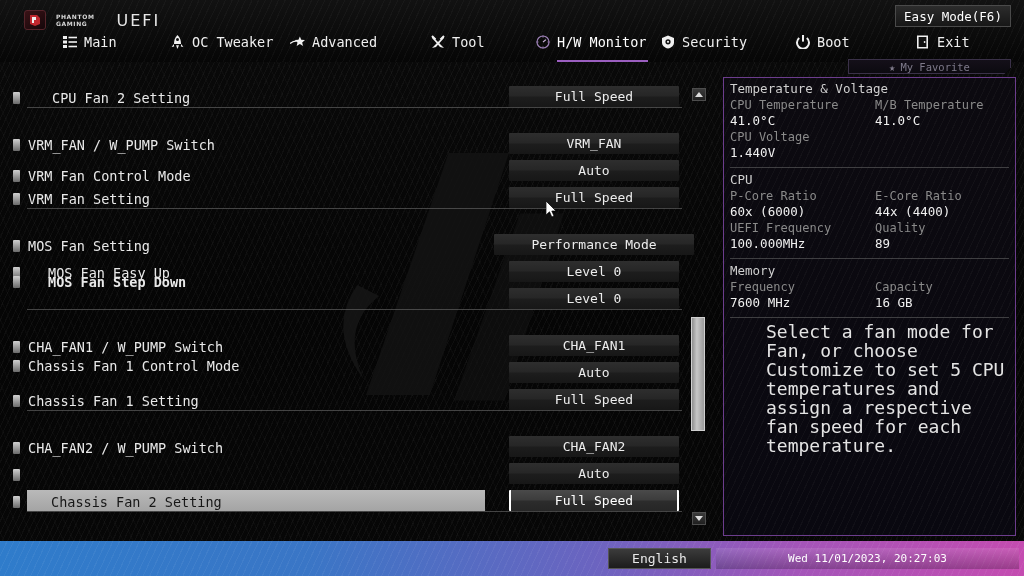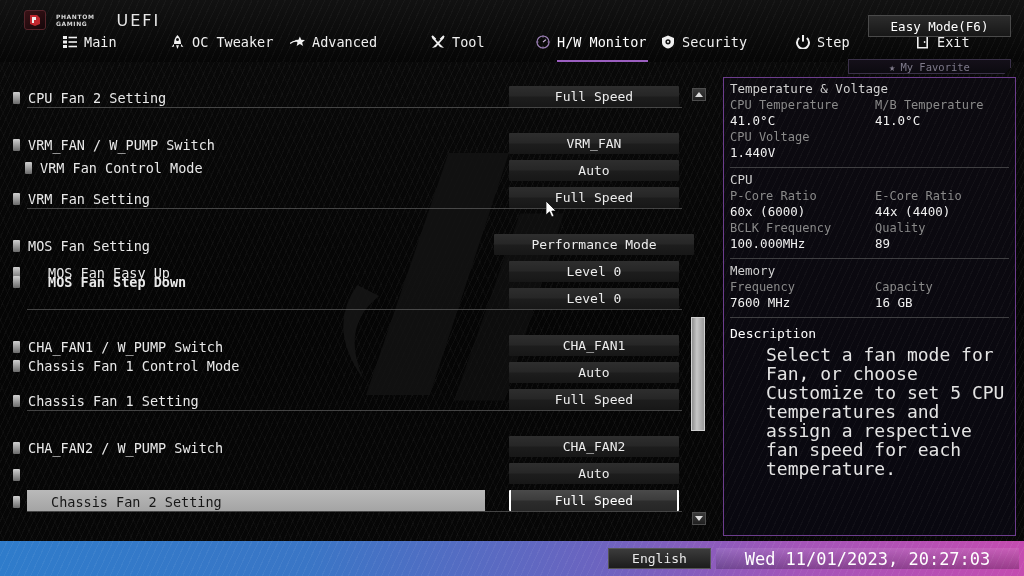--- a/index.html
+++ b/index.html
@@ -70,22 +70,22 @@
     white-space:nowrap;
   }
   .nav-item .ic { width:15px; height:15px; display:flex; align-items:center; justify-content:center; }
   .nav-item.active .nav-label { color:#ffffff; }
   .nav-underline {
     position:absolute; left:22px; right:-2px; bottom:-6px; height:2px;
     background:#9b5fc0;
   }
 
   .easy-mode {
-    position:absolute; right:13px; top:15px;
-    width:143px; height:22px;
+    position:absolute; right:13px; top:5px;
+    width:116px; height:22px;
     background:linear-gradient(180deg,#2c2c2c,#171717);
     border:1px solid #4a4a4a;
     display:flex; align-items:center; justify-content:center;
     font-size:12.5px; color:#ffffff;
     cursor:pointer;
   }
   .my-fav {
     position:absolute; right:13px; top:59px;
     width:163px; height:15px;
     border:1px solid #3a3148;
@@ -192,21 +192,21 @@
     position:absolute; left:608px; top:7px; width:103px; height:21px;
     background:linear-gradient(180deg,#3b3b3b,#1c1c1c);
     border:1px solid #555;
     display:flex; align-items:center; justify-content:center;
     font-size:13px; color:#e8e8e8; cursor:pointer;
   }
   .time-btn {
     position:absolute; left:716px; top:7px; width:303px; height:21px;
     background:linear-gradient(180deg, rgba(255,255,255,.10), rgba(0,0,0,.22));
     display:flex; align-items:center; justify-content:center;
-    font-size:17px; color:#ffffff; cursor:pointer;
+    font-size:11px; color:#ffffff; cursor:pointer;
   }
 
   
   .cursor { position:absolute; left:546px; top:201px; z-index:20; pointer-events:none; }
 </style>
 </head>
 <body>
 
 <div class="bg"></div>
 
@@ -299,21 +299,21 @@
         </span>
         <span class="nav-label">Security</span>
       </div>
       <div class="nav-item" style="position: absolute; left: 795px;">
         <span class="ic">
           <svg width="14" height="14" viewBox="0 0 14 14">
             <path d="M3.2 3 A6 6 0 1 0 10.8 3" stroke="#f0f0f0" stroke-width="2" fill="none"></path>
             <rect x="6" y="0" width="2" height="6.6" fill="#f0f0f0"></rect>
           </svg>
         </span>
-        <span class="nav-label">Step</span>
+        <span class="nav-label">Boot</span>
       </div>
       <div class="nav-item" style="position: absolute; left: 915px;">
         <span class="ic">
           <svg width="13" height="14" viewBox="0 0 13 14">
             <rect x="1" y="0.5" width="11" height="13" fill="#f0f0f0"></rect>
             <rect x="2.6" y="2" width="7.8" height="10" fill="#111"></rect>
             <circle cx="8.6" cy="7" r="0.9" fill="#f0f0f0"></circle>
           </svg>
         </span>
         <span class="nav-label">Exit</span>
@@ -322,32 +322,32 @@
 
   <div class="easy-mode">Easy Mode(F6)</div>
 
   <div class="my-fav">
     <span>★</span>
     <span>My Favorite</span>
   </div>
 </div>
 
 <div class="list-pane" id="listpane">
-    <div class="row" style="top: 8px;">
+    <div class="row" style="top: 8px; gap: 24px;">
       <div class="bullet"></div>
       <div class="row-label">CPU Fan 2 Setting</div>
     </div>
     <div class="val" style="top: 8px;">Full Speed</div>
     <div class="divider" style="top: 29px;"></div>
     <div class="row" style="top: 55px;">
       <div class="bullet"></div>
       <div class="row-label">VRM_FAN / W_PUMP Switch</div>
     </div>
     <div class="val" style="top: 55px;">VRM_FAN</div>
-    <div class="row" style="top: 78px; padding-left: 12px;">
+    <div class="row" style="top: 86px;">
       <div class="bullet"></div>
       <div class="row-label">VRM Fan Control Mode</div>
     </div>
     <div class="val" style="top: 82px;">Auto</div>
     <div class="row" style="top: 109px;">
       <div class="bullet"></div>
       <div class="row-label">VRM Fan Setting</div>
     </div>
     <div class="val" style="top: 109px;">Full Speed</div>
     <div class="divider" style="top: 130px;"></div>
@@ -424,39 +424,38 @@
     </div>
 
   <div class="hr"></div>
 
   <div class="sec-title">CPU</div>
   <div class="kv-grid" id="cpugrid">
       <div class="k">P-Core Ratio</div>
       <div class="k">E-Core Ratio</div>
       <div class="v">60x (6000)</div>
       <div class="v">44x (4400)</div>
-      <div class="k">BCLK Frequency</div>
+      <div class="k">UEFI Frequency</div>
       <div class="k">Quality</div>
       <div class="v">100.000MHz</div>
       <div class="v">89</div>
     </div>
 
   <div class="hr"></div>
 
   <div class="sec-title">Memory</div>
   <div class="kv-grid" id="memgrid">
       <div class="k">Frequency</div>
       <div class="k">Capacity</div>
       <div class="v">7600 MHz</div>
       <div class="v">16 GB</div>
     </div>
 
   <div class="hr"></div>
 
-  <div class="desc-title">Description</div>
   <div class="desc-body">Select a fan mode for Fan, or choose Customize to set 5 CPU temperatures and assign a respective fan speed for each temperature.</div>
 </div>
 
 <div class="bottom">
   <div class="lang-btn">English</div>
   <div class="time-btn">Wed 11/01/2023, 20:27:03</div>
 </div>
 
 <svg class="cursor" width="12" height="18" viewBox="0 0 12 18">
   <path d="M0 0 L0 14 L3.5 10.8 L5.8 16 L8 15 L5.8 10 L10 10 Z" fill="#ffffff" stroke="#000" stroke-width=".7"></path>

